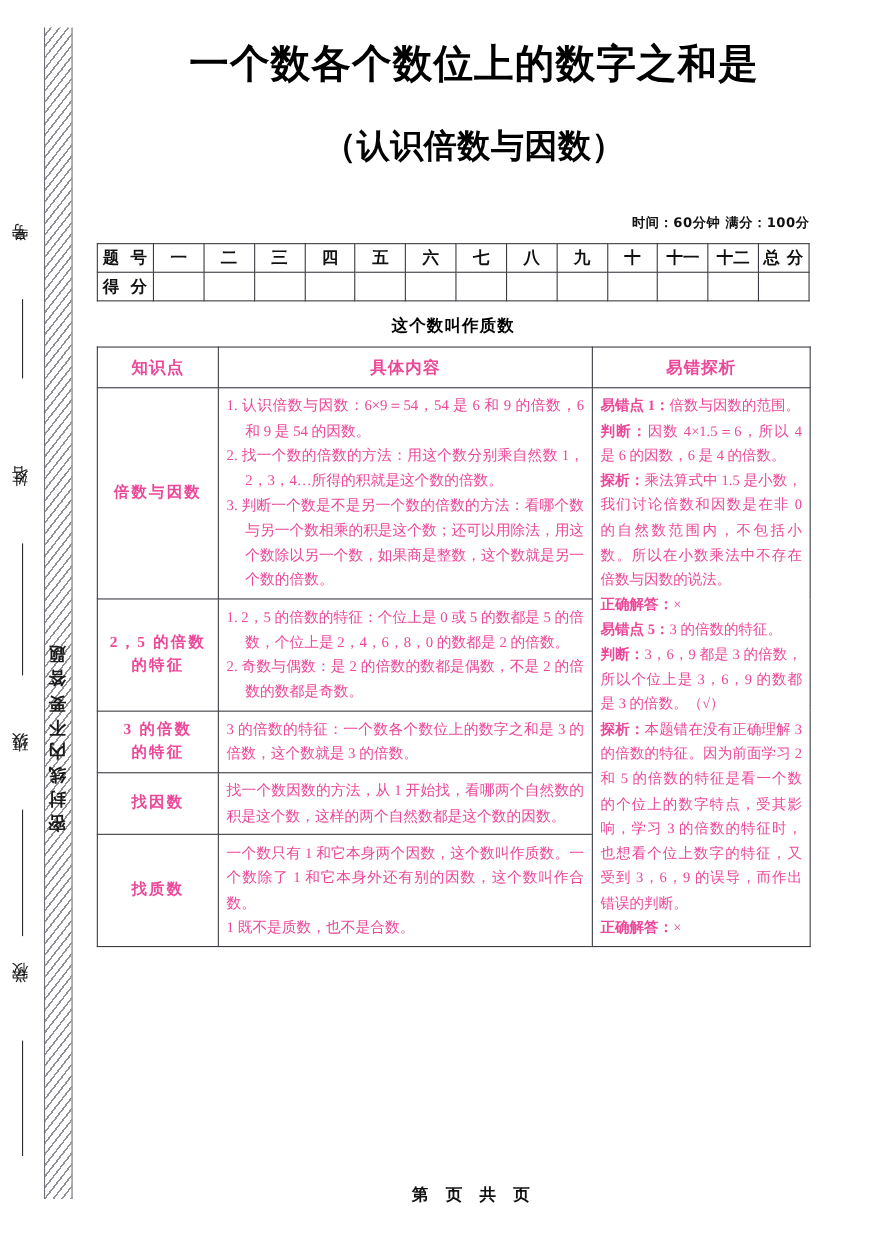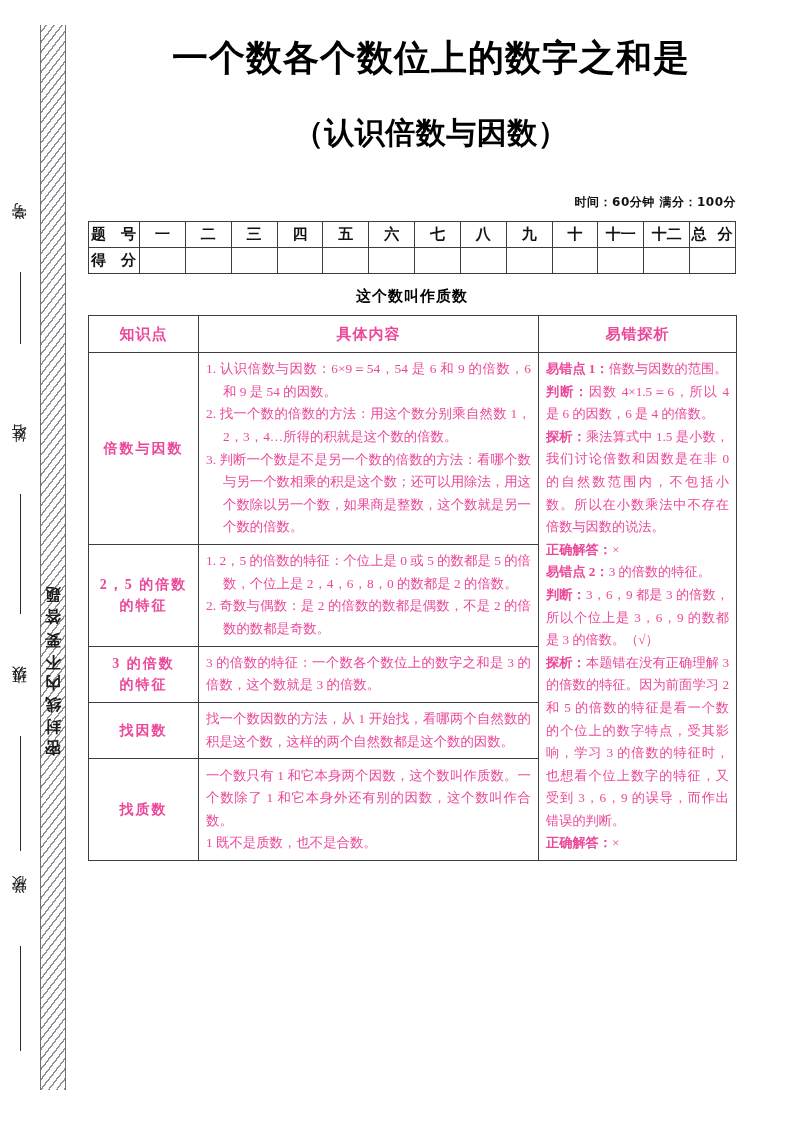--- a/index.html
+++ b/index.html
@@ -130,21 +130,21 @@
     table-layout: fixed;
   }
   #score-table td {
     border: 1.3px solid #3c3c44;
     height: 25px;
     text-align: center;
     vertical-align: middle;
     font-size: 15px;
     font-weight: 700;
     color: #111;
-    font-family: Liberation Mono, monospace;
+    font-family: Liberation Sans, sans-serif;
     padding: 0;
     margin-top: 24px;
   }
   #score-table td.rowhead {
     letter-spacing: 3px;
     padding-left: 2px;
     width: 48px;
   }
   #score-table td.totalcol { letter-spacing: 1px; }
 
@@ -320,21 +320,21 @@
         <td class="content-cell">
           <p class="para numbered">1. 认识倍数与因数：6×9＝54，54 是 6 和 9 的倍数，6 和 9 是 54 的因数。</p>
           <p class="para numbered">2. 找一个数的倍数的方法：用这个数分别乘自然数 1，2，3，4…所得的积就是这个数的倍数。</p>
           <p class="para numbered">3. 判断一个数是不是另一个数的倍数的方法：看哪个数与另一个数相乘的积是这个数；还可以用除法，用这个数除以另一个数，如果商是整数，这个数就是另一个数的倍数。</p>
         </td>
         <td class="analysis-cell" rowspan="5">
           <p class="ana-block"><span class="lead">易错点 1：</span><span>倍数与因数的范围。</span></p>
           <p class="ana-block"><span class="lead">判断：</span><span>因数 4×1.5＝6，所以 4 是 6 的因数，6 是 4 的倍数。</span></p>
           <p class="ana-block"><span class="lead">探析：</span><span>乘法算式中 1.5 是小数，我们讨论倍数和因数是在非 0 的自然数范围内，不包括小数。所以在小数乘法中不存在倍数与因数的说法。</span></p>
           <p class="ana-block"><span class="lead">正确解答：</span><span>×</span></p>
-          <p class="ana-block"><span class="lead">易错点 2：</span><span>3 的倍数的特征。</span></p>
+          <p class="ana-block"><span class="lead">易错点 5：</span><span>3 的倍数的特征。</span></p>
           <p class="ana-block"><span class="lead">判断：</span><span>3，6，9 都是 3 的倍数，所以个位上是 3，6，9 的数都是 3 的倍数。（√）</span></p>
           <p class="ana-block"><span class="lead">探析：</span><span>本题错在没有正确理解 3 的倍数的特征。因为前面学习 2 和 5 的倍数的特征是看一个数的个位上的数字特点，受其影响，学习 3 的倍数的特征时，也想看个位上数字的特征，又受到 3，6，9 的误导，而作出错误的判断。</span></p>
           <p class="ana-block"><span class="lead">正确解答：</span><span>×</span></p>
         </td>
       </tr>
 
       <tr>
         <td class="kp-cell" style="white-space:pre-line;">2，5 的倍数
 的特征</td>
         <td class="content-cell">
@@ -361,14 +361,15 @@
       <tr>
         <td class="kp-cell">找质数</td>
         <td class="content-cell">
           <p class="para">一个数只有 1 和它本身两个因数，这个数叫作质数。一个数除了 1 和它本身外还有别的因数，这个数叫作合数。</p>
           <p class="para">1 既不是质数，也不是合数。</p>
         </td>
       </tr>
     </tbody>
   </table>
 
+  <div id="page-footer">第 页 共 页</div>
 
 </div>
 
 </body></html>

